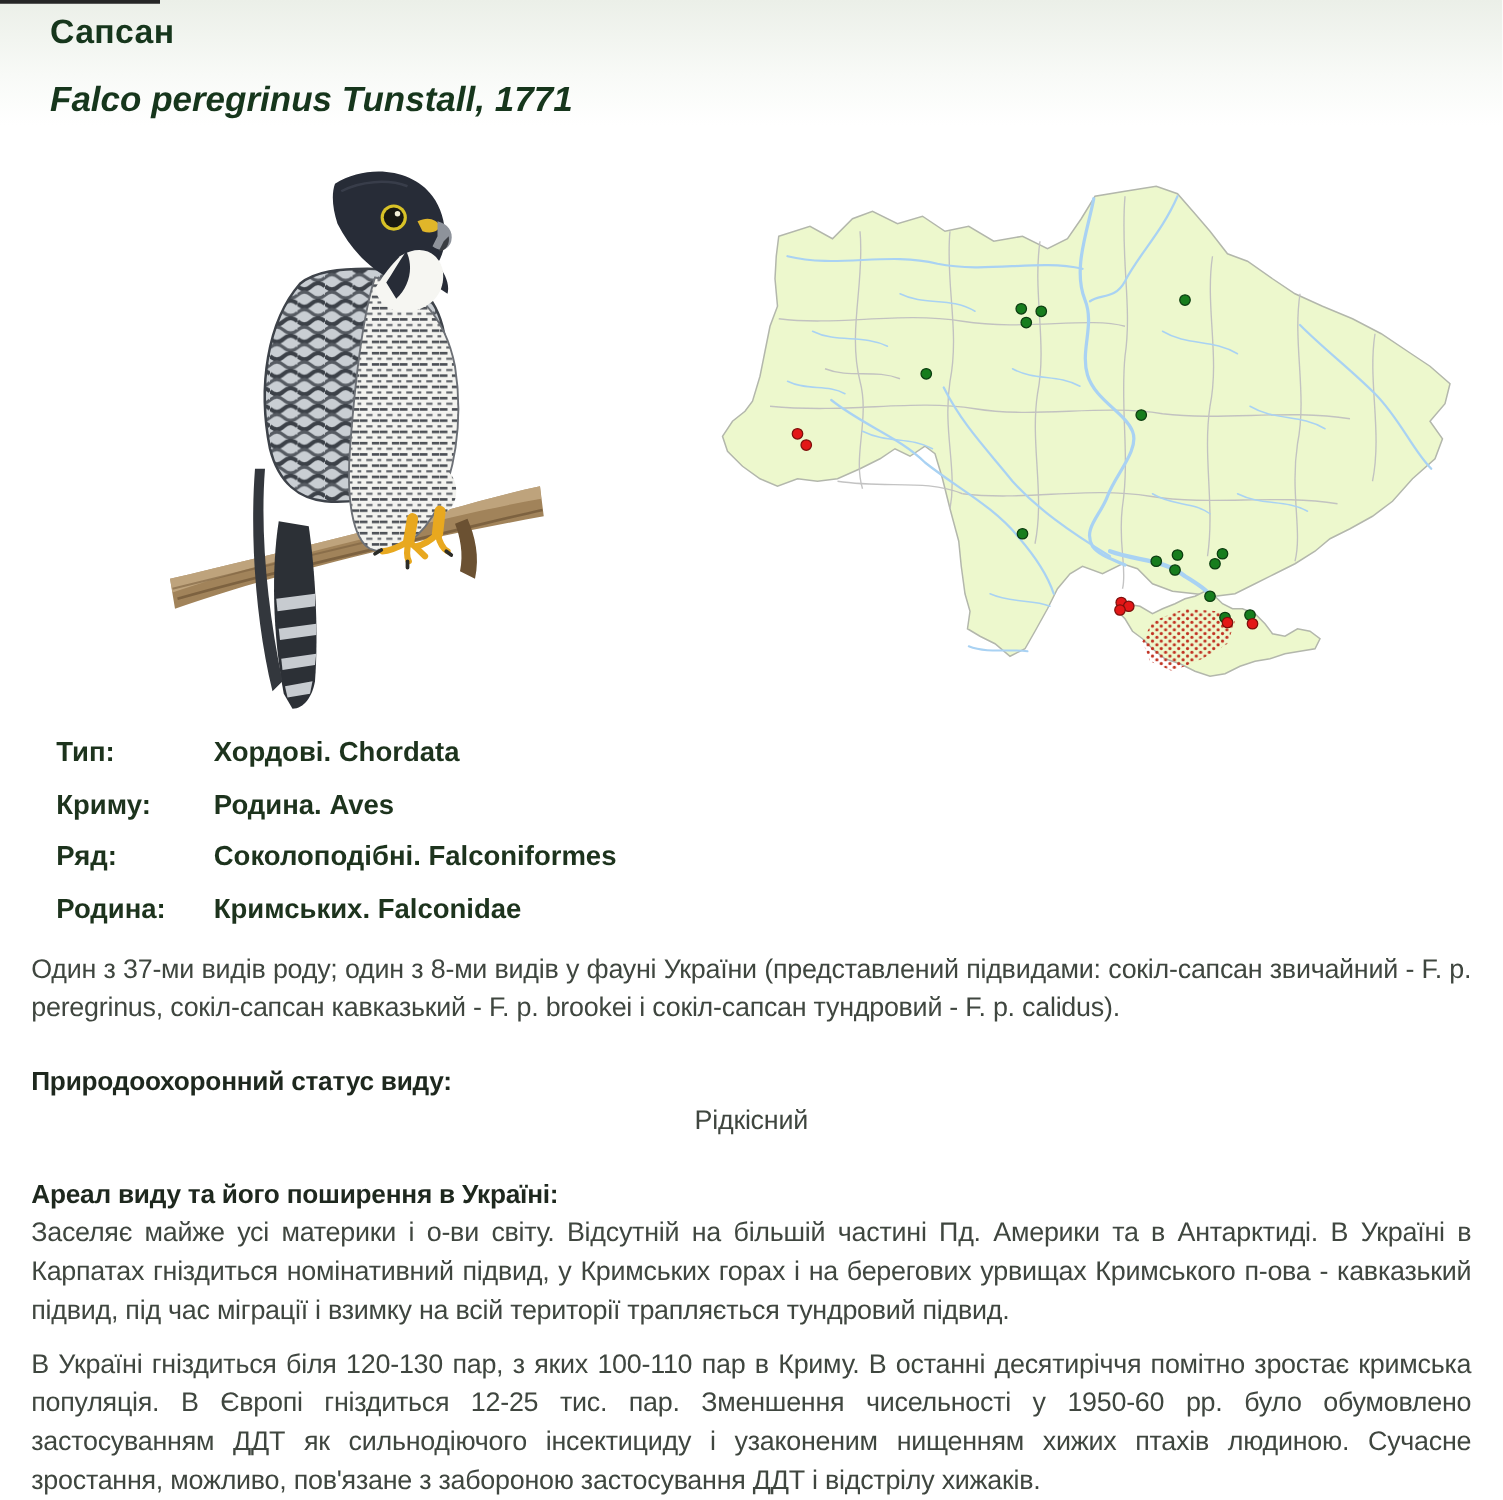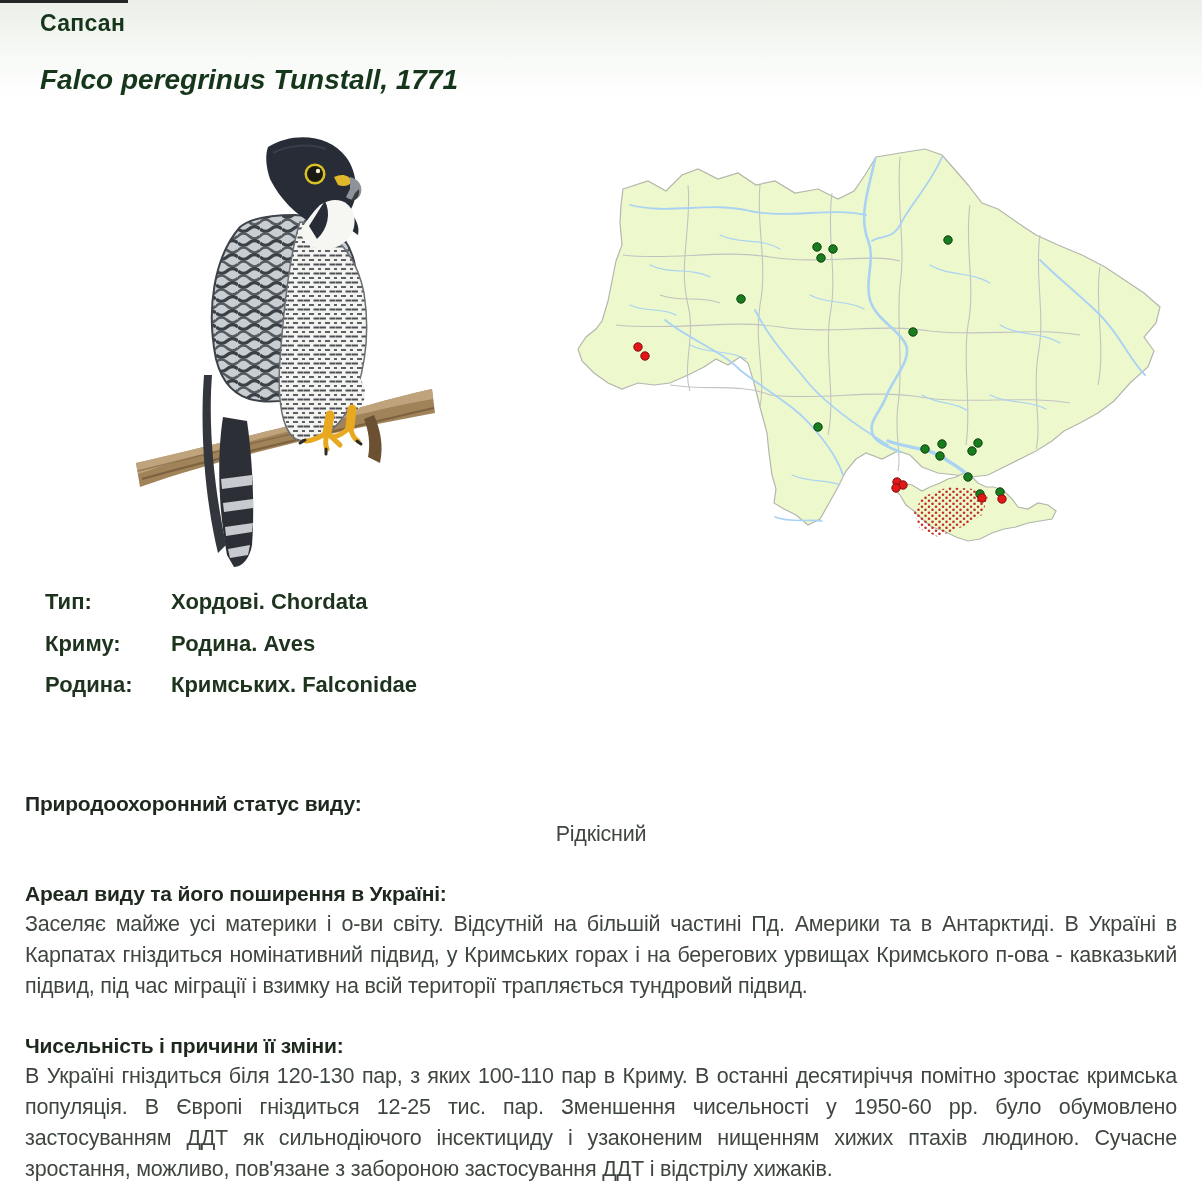--- a/index.html
+++ b/index.html
@@ -1,20 +1,20 @@
 <!DOCTYPE html>
 <html><head>
 <meta charset="utf-8">
 <style>
   html,body{margin:0;padding:0;background:#fff;}
   .page{position:relative;width:1202px;height:1200px;overflow:hidden;
         background:linear-gradient(#ebefe8 0px,#f8faf7 60px,#ffffff 100px);
         font-family:"Liberation Sans",sans-serif;}
   .topline{position:absolute;left:0;top:0;width:128px;height:3px;background:#262626;}
-  .title{position:absolute;left:40px;top:10px;margin:0;font-size:23px;font-weight:bold;
+  .title{position:absolute;left:40px;top:10px;margin:0;font-size:27px;font-weight:bold;
          color:#16361c;letter-spacing:.3px;}
   .latin{position:absolute;left:40px;top:64px;margin:0;font-size:28px;font-weight:bold;
          font-style:italic;color:#16361c;text-align:center;}
   .bird{position:absolute;left:128px;top:126px;width:332px;height:444px;}
   .map{position:absolute;left:570px;top:145px;width:596px;height:422px;}
   .tax{position:absolute;left:45px;top:589px;font-size:22px;font-weight:bold;color:#1d331d;}
   .tax-row{height:41.5px;}
   .tax-label{display:inline-block;width:126px;}
   .content{position:absolute;left:25px;top:760px;width:1152px;font-size:21.5px;
            line-height:31px;color:#3f463f;letter-spacing:-0.2px;}
@@ -169,28 +169,31 @@
   </svg>
 
   <div class="tax">
     <div class="tax-row">
       <span class="tax-label">Тип:</span><span>Хордові. Chordata</span>
     </div>
     <div class="tax-row">
       <span class="tax-label">Криму:</span><span>Родина. Aves</span>
     </div>
     <div class="tax-row">
+      <span class="tax-label">Ряд:</span><span>Соколоподібні. Falconiformes</span>
+    </div>
+    <div class="tax-row">
       <span class="tax-label">Родина:</span><span>Кримських. Falconidae</span>
     </div>
   </div>
 
   <div class="content">
+    <p>Один з 37-ми видів роду; один з 8-ми видів у фауні України (представлений підвидами: сокіл-сапсан звичайний - F. p. peregrinus, сокіл-сапсан кавказький - F. p. brookei і сокіл-сапсан тундровий - F. p. calidus).</p>
 
     <h3>Природоохоронний статус виду:</h3>
     <p class="single">Рідкісний</p>
 
     <h3>Ареал виду та його поширення в Україні:</h3>
     <p>Заселяє майже усі материки і о-ви світу. Відсутній на більшій частині Пд. Америки та в Антарктиді. В Україні в Карпатах гніздиться номінативний підвид, у Кримських горах і на берегових урвищах Кримського п-ова - кавказький підвид, під час міграції і взимку на всій території трапляється тундровий підвид.</p>
 
-    <h3>Чисельність і причини її зміни:</h3>
     <p>В Україні гніздиться біля 120-130 пар, з яких 100-110 пар в Криму. В останні десятиріччя помітно зростає кримська популяція. В Європі гніздиться 12-25 тис. пар. Зменшення чисельності у 1950-60 рр. було обумовлено застосуванням ДДТ як сильнодіючого інсектициду і узаконеним нищенням хижих птахів людиною. Сучасне зростання, можливо, пов'язане з забороною застосування ДДТ і відстрілу хижаків.</p>
   </div>
 </div>
 
 </body></html>

